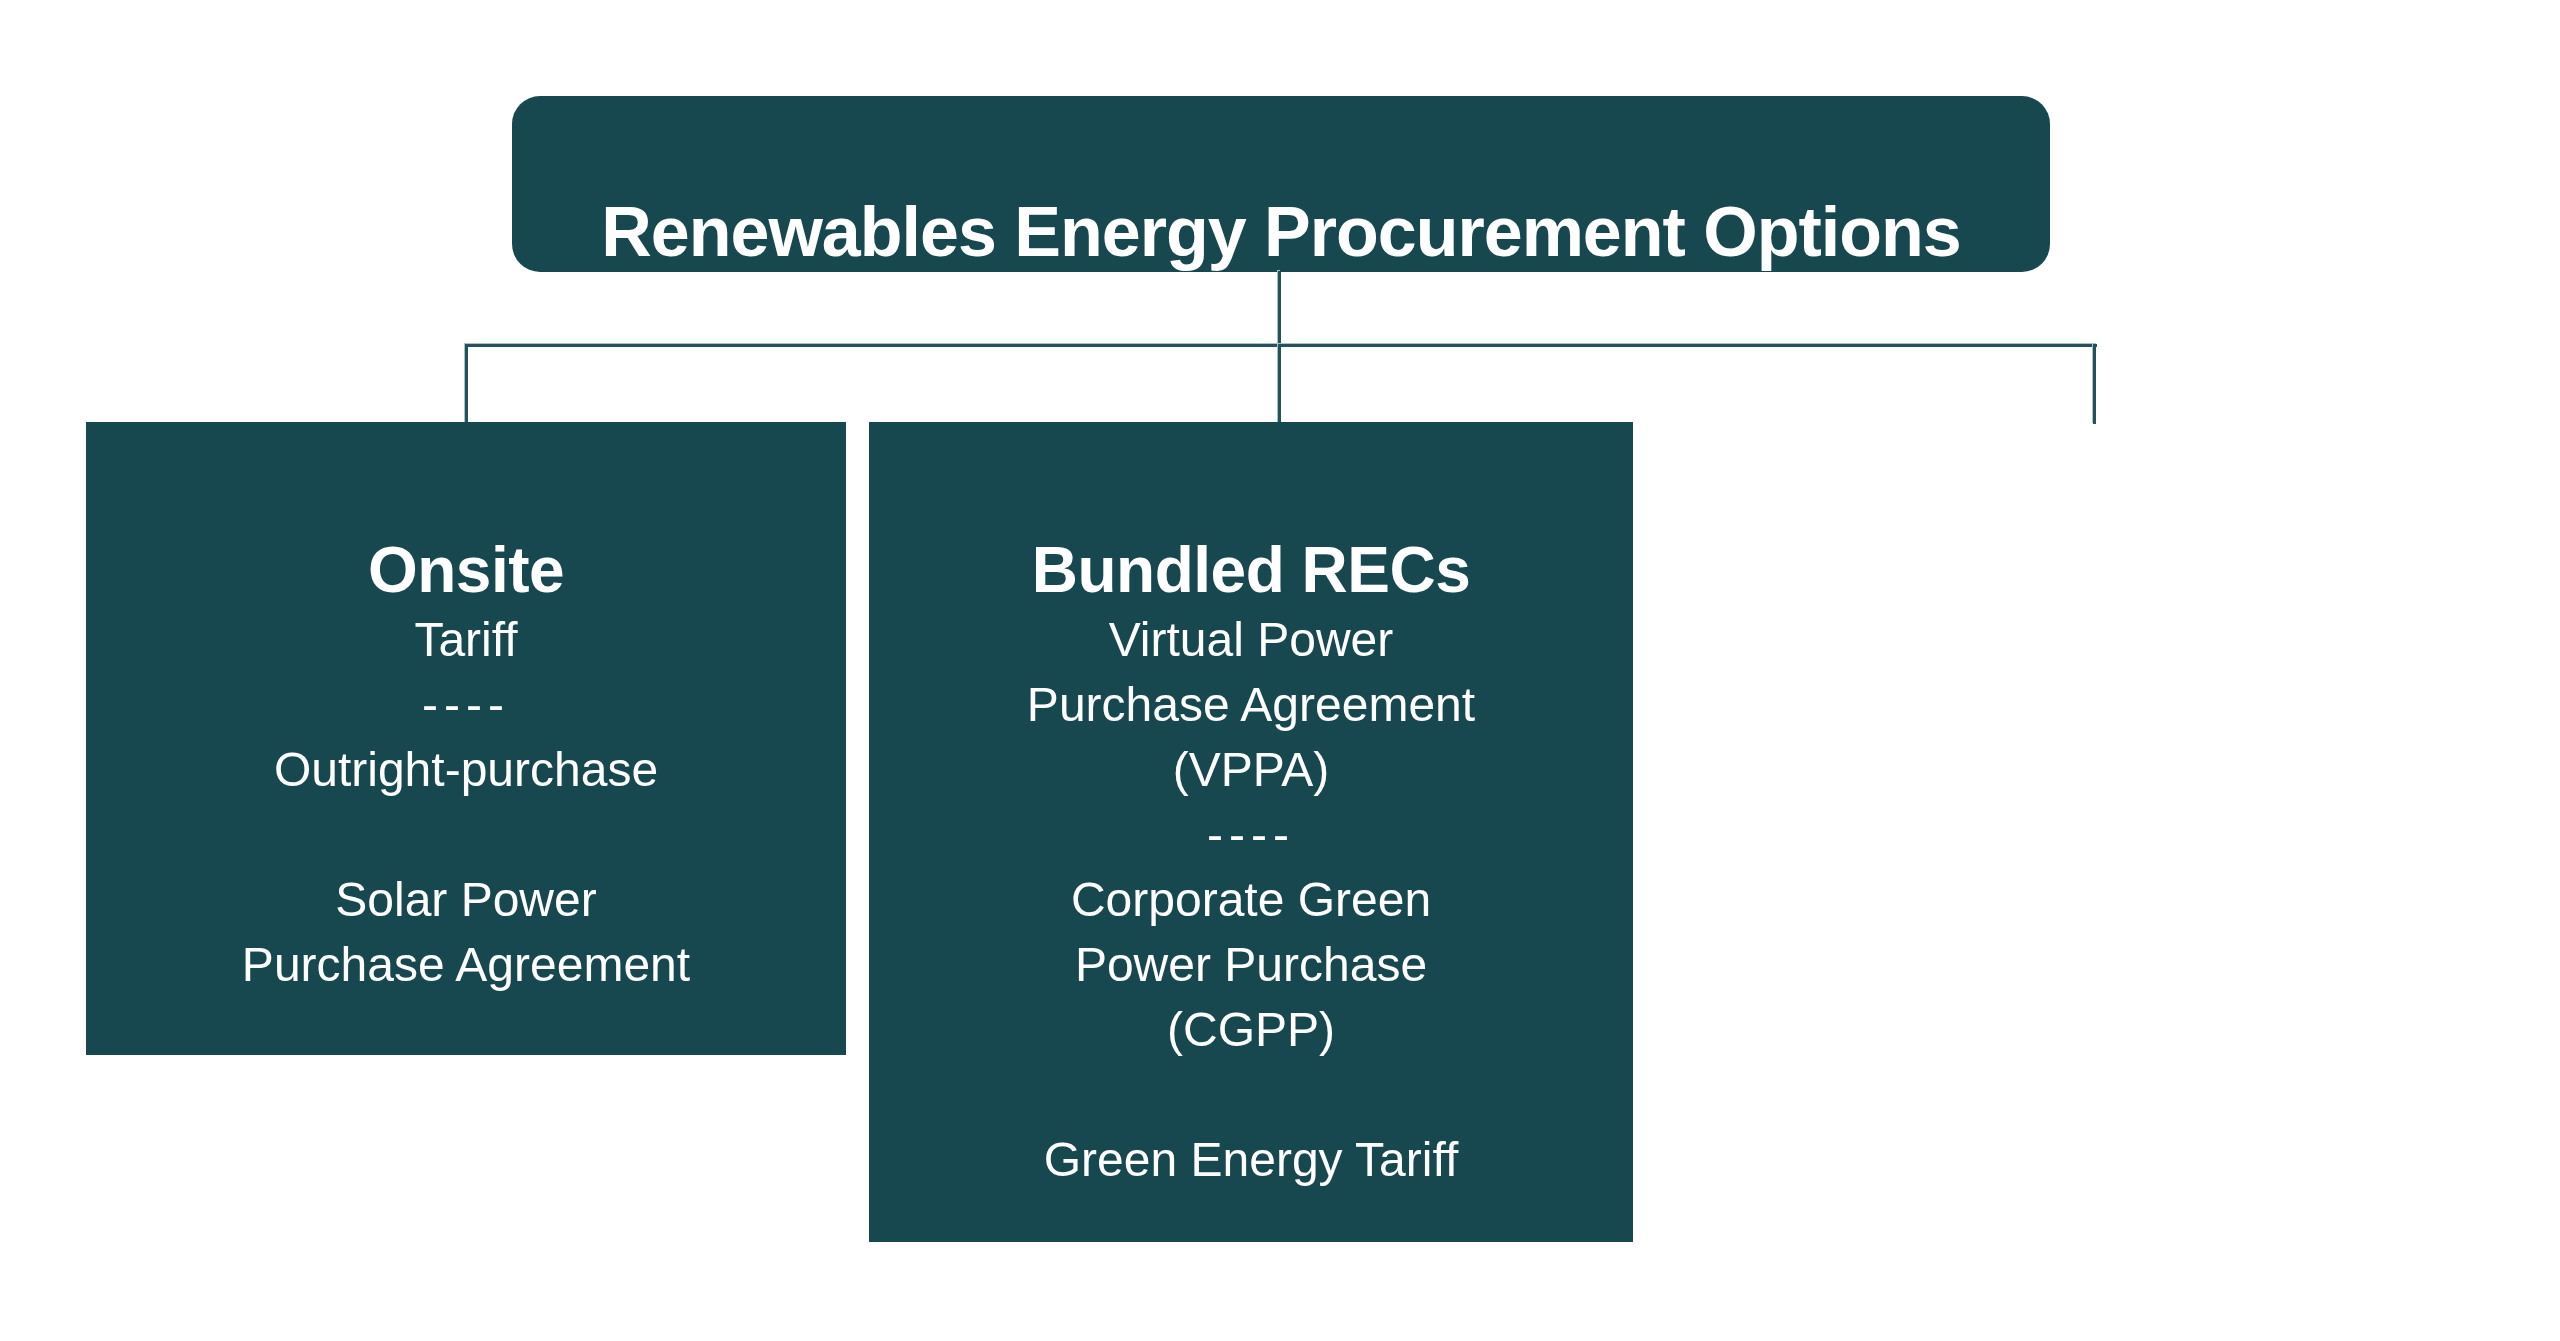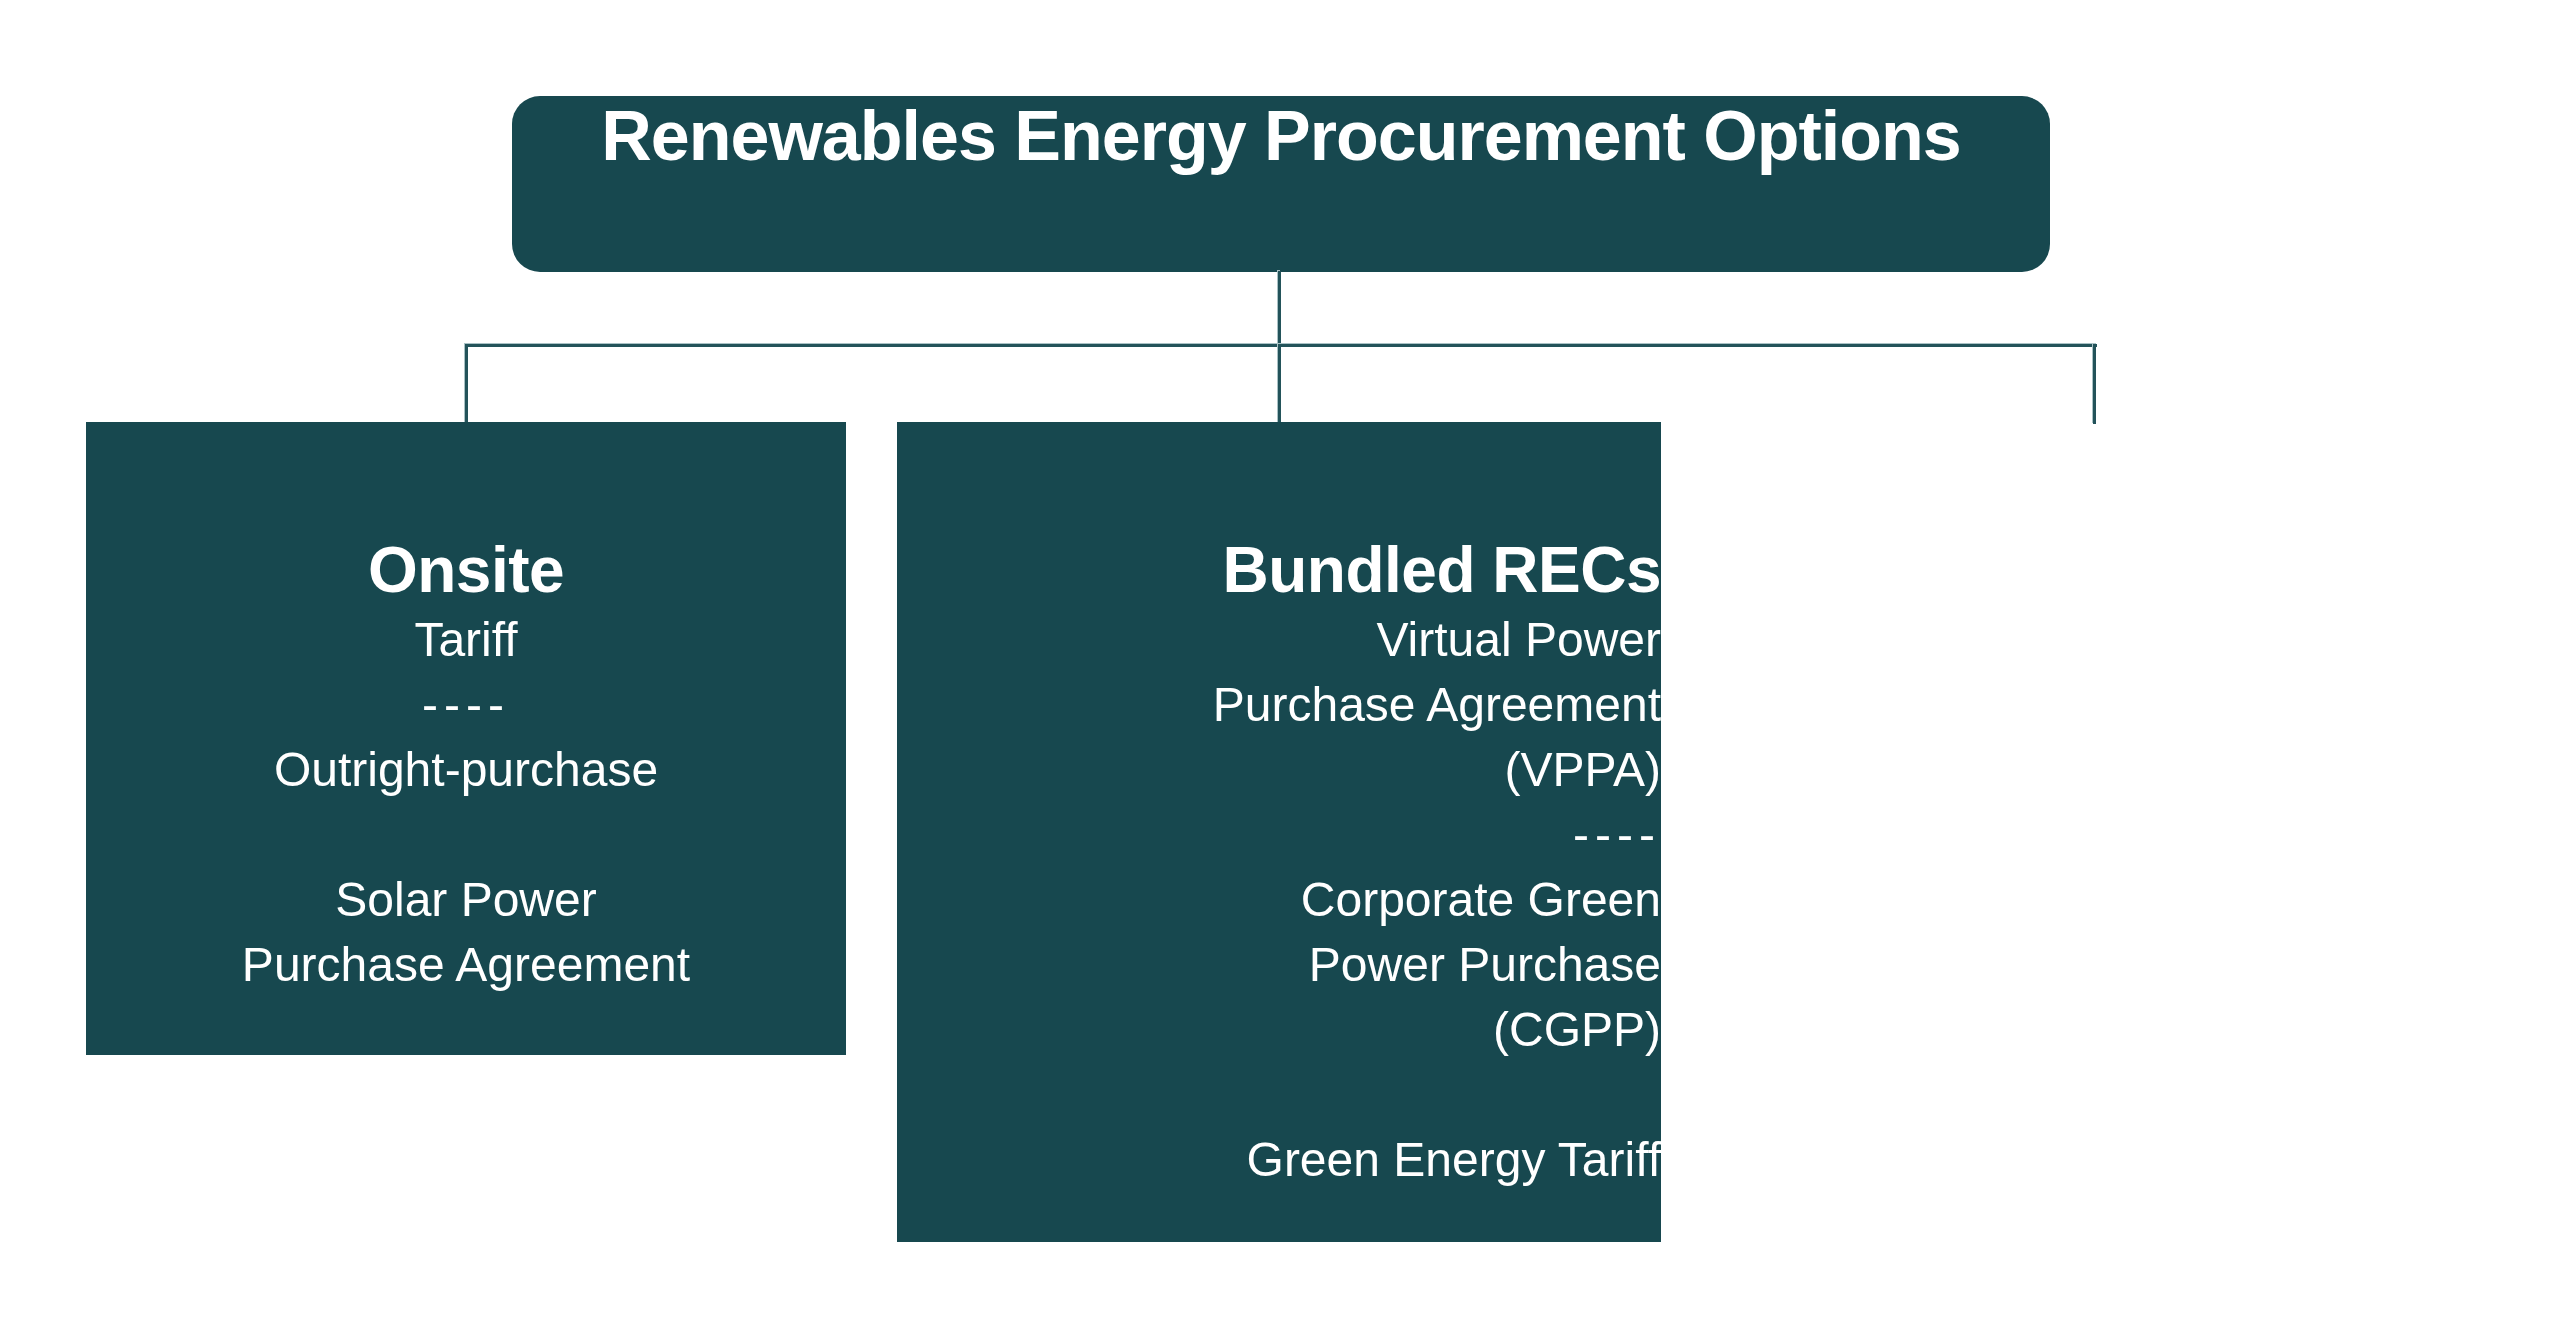--- a/index.html
+++ b/index.html
@@ -19,21 +19,21 @@
   
   .title-box {
     position: absolute;
     left: 512px;
     top: 96px;
     width: 1538px;
     height: 176px;
     background: var(--box-fill, #17484F);
     border-radius: 28px;
     display: flex;
-    align-items: flex-start;
+    align-items: flex-end;
     justify-content: center;
   }
   .title-box .title-text {
     color: var(--text, #ffffff);
     font-size: 70px;
     font-weight: 700;
     letter-spacing: -1px;
     white-space: nowrap;
   }
 
@@ -53,21 +53,21 @@
   .branch-box {
     position: absolute;
     top: 422px;
     background: var(--box-fill, #17484F);
     color: var(--text, #ffffff);
     text-align: center;
     padding-top: 111px;
     box-sizing: border-box;
   }
   .branch-onsite    { left: 86px;   width: 760px; height: 633px; }
-  .branch-bundled   { left: 897px;  width: 764px; height: 820px; text-align: right; }
+  .branch-bundled   { left: 869px;  width: 764px; height: 820px; }
   .branch-unbundled { left: 1713px; width: 762px; height: 263px; }
 
   .branch-heading {
     font-size: 64px;
     font-weight: 700;
     line-height: 74px;
     height: 74px;
     letter-spacing: -0.5px;
   }
   .branch-line {

